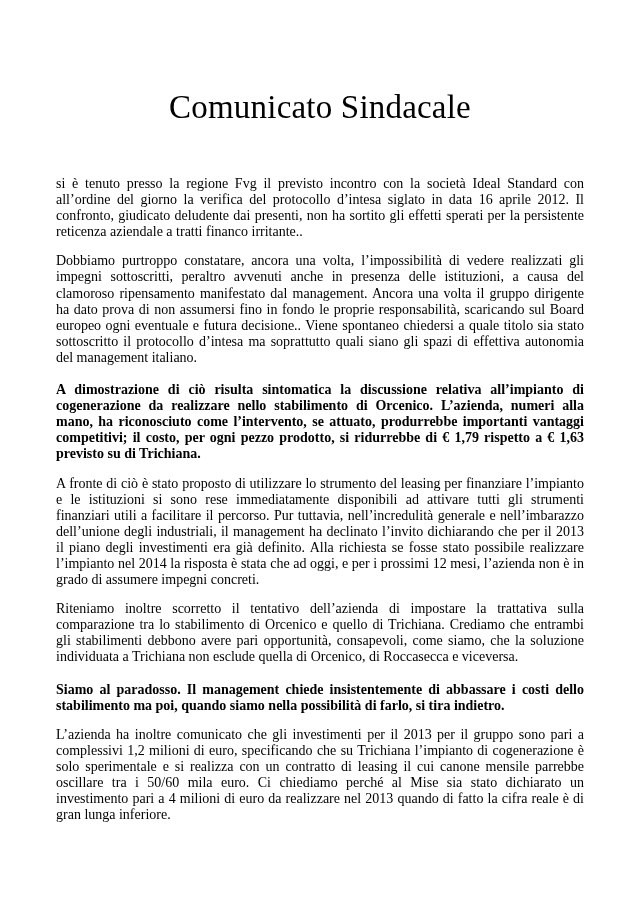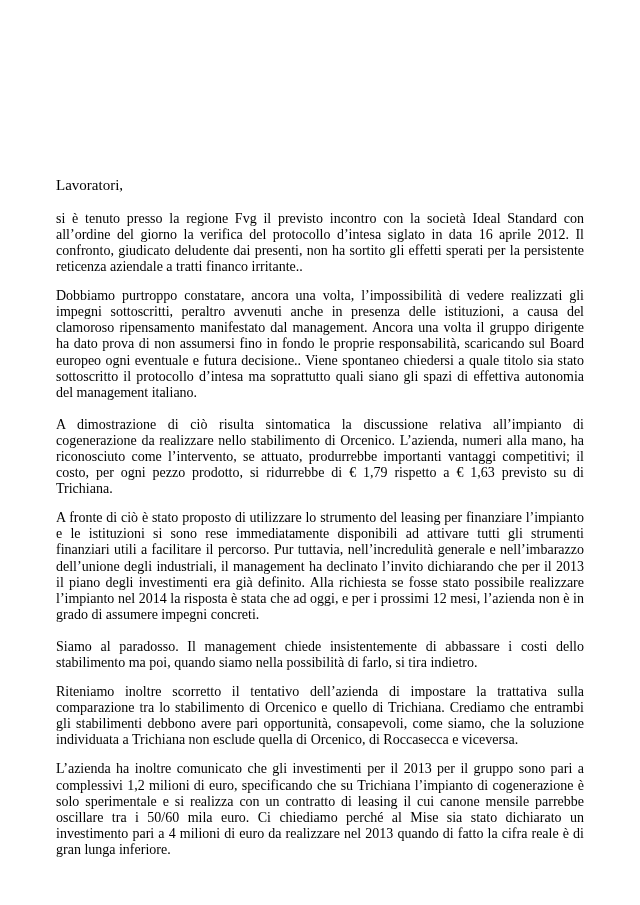--- a/index.html
+++ b/index.html
@@ -53,43 +53,43 @@
   p.para {
     font-size: 14px;
     line-height: 16.1px;
     text-align: justify;
     text-justify: inter-word;
     margin: 0 0 13px 0;
     hyphens: none;
   }
 
   p.para.bold {
-    font-weight: 400;
+    font-weight: 700;
     margin-top: 16px;
   }
 
   p.para:last-child {
     margin-bottom: 16px;
   }
 </style>
 </head>
 <body>
 
 <div class="page">
 
+  <h1 class="doc-title">Comunicato Sindacale</h1>
 
   <div class="body-block">
 
-    <p class="salutation">Lavoratori,</p>
 
     <div id="paragraph-list">
         <p class="para">si è tenuto presso la regione Fvg il previsto incontro con la società Ideal Standard con all’ordine del giorno la verifica del protocollo d’intesa siglato in data  16 aprile 2012.  Il confronto, giudicato deludente dai presenti, non ha sortito gli effetti  sperati per la persistente reticenza aziendale a tratti financo irritante..</p>
         <p class="para">Dobbiamo purtroppo constatare, ancora una volta, l’impossibilità di vedere realizzati  gli impegni sottoscritti, peraltro avvenuti anche in presenza delle istituzioni, a causa del clamoroso ripensamento manifestato dal management. Ancora una volta il gruppo dirigente ha dato prova di non assumersi fino in fondo le proprie responsabilità, scaricando sul  Board europeo ogni eventuale e futura decisione.. Viene spontaneo chiedersi a quale titolo sia stato sottoscritto il protocollo d’intesa ma soprattutto quali siano  gli spazi di effettiva autonomia del management italiano.</p>
         <p class="para bold">A dimostrazione di ciò risulta sintomatica la discussione relativa all’impianto di cogenerazione da realizzare nello stabilimento di Orcenico.  L’azienda, numeri alla mano, ha riconosciuto come l’intervento, se attuato, produrrebbe importanti  vantaggi competitivi; il costo, per ogni pezzo prodotto, si ridurrebbe di € 1,79  rispetto a € 1,63 previsto su di Trichiana.</p>
         <p class="para">A fronte di ciò è stato  proposto di utilizzare lo strumento del leasing per finanziare l’impianto e le istituzioni si sono rese immediatamente disponibili ad attivare tutti gli strumenti finanziari utili a facilitare il percorso. Pur tuttavia, nell’incredulità generale e nell’imbarazzo dell’unione degli industriali,  il management  ha declinato  l’invito dichiarando che per il 2013 il piano degli investimenti era già definito.  Alla richiesta se fosse stato possibile realizzare l’impianto nel 2014 la risposta  è stata che ad oggi, e per i prossimi 12 mesi, l’azienda non è in grado di assumere impegni concreti.</p>
+        <p class="para">Riteniamo inoltre scorretto il tentativo dell’azienda di impostare la trattativa sulla comparazione tra lo stabilimento di Orcenico e quello di Trichiana. Crediamo  che  entrambi gli stabilimenti debbono avere pari opportunità, consapevoli, come siamo, che la soluzione individuata a Trichiana non esclude quella di Orcenico, di Roccasecca  e viceversa.</p>
         <p class="para bold">Siamo al paradosso. Il management chiede insistentemente  di abbassare i costi dello stabilimento ma poi,  quando siamo nella possibilità di farlo, si tira indietro.</p>
-        <p class="para">Riteniamo inoltre scorretto il tentativo dell’azienda di impostare la trattativa sulla comparazione tra lo stabilimento di Orcenico e quello di Trichiana. Crediamo  che  entrambi gli stabilimenti debbono avere pari opportunità, consapevoli, come siamo, che la soluzione individuata a Trichiana non esclude quella di Orcenico, di Roccasecca  e viceversa.</p>
         <p class="para">L’azienda ha inoltre comunicato che gli investimenti per il 2013 per il gruppo sono pari a complessivi 1,2 milioni di euro, specificando che  su Trichiana l’impianto di cogenerazione è solo sperimentale e  si realizza con un contratto di leasing il cui canone mensile parrebbe oscillare tra i  50/60 mila euro. Ci chiediamo perché al Mise sia stato dichiarato un investimento pari a 4 milioni di euro da realizzare nel 2013 quando di fatto la cifra reale è di gran lunga inferiore.</p>
       </div>
 
   </div>
 
 </div>
 
 </body></html>

